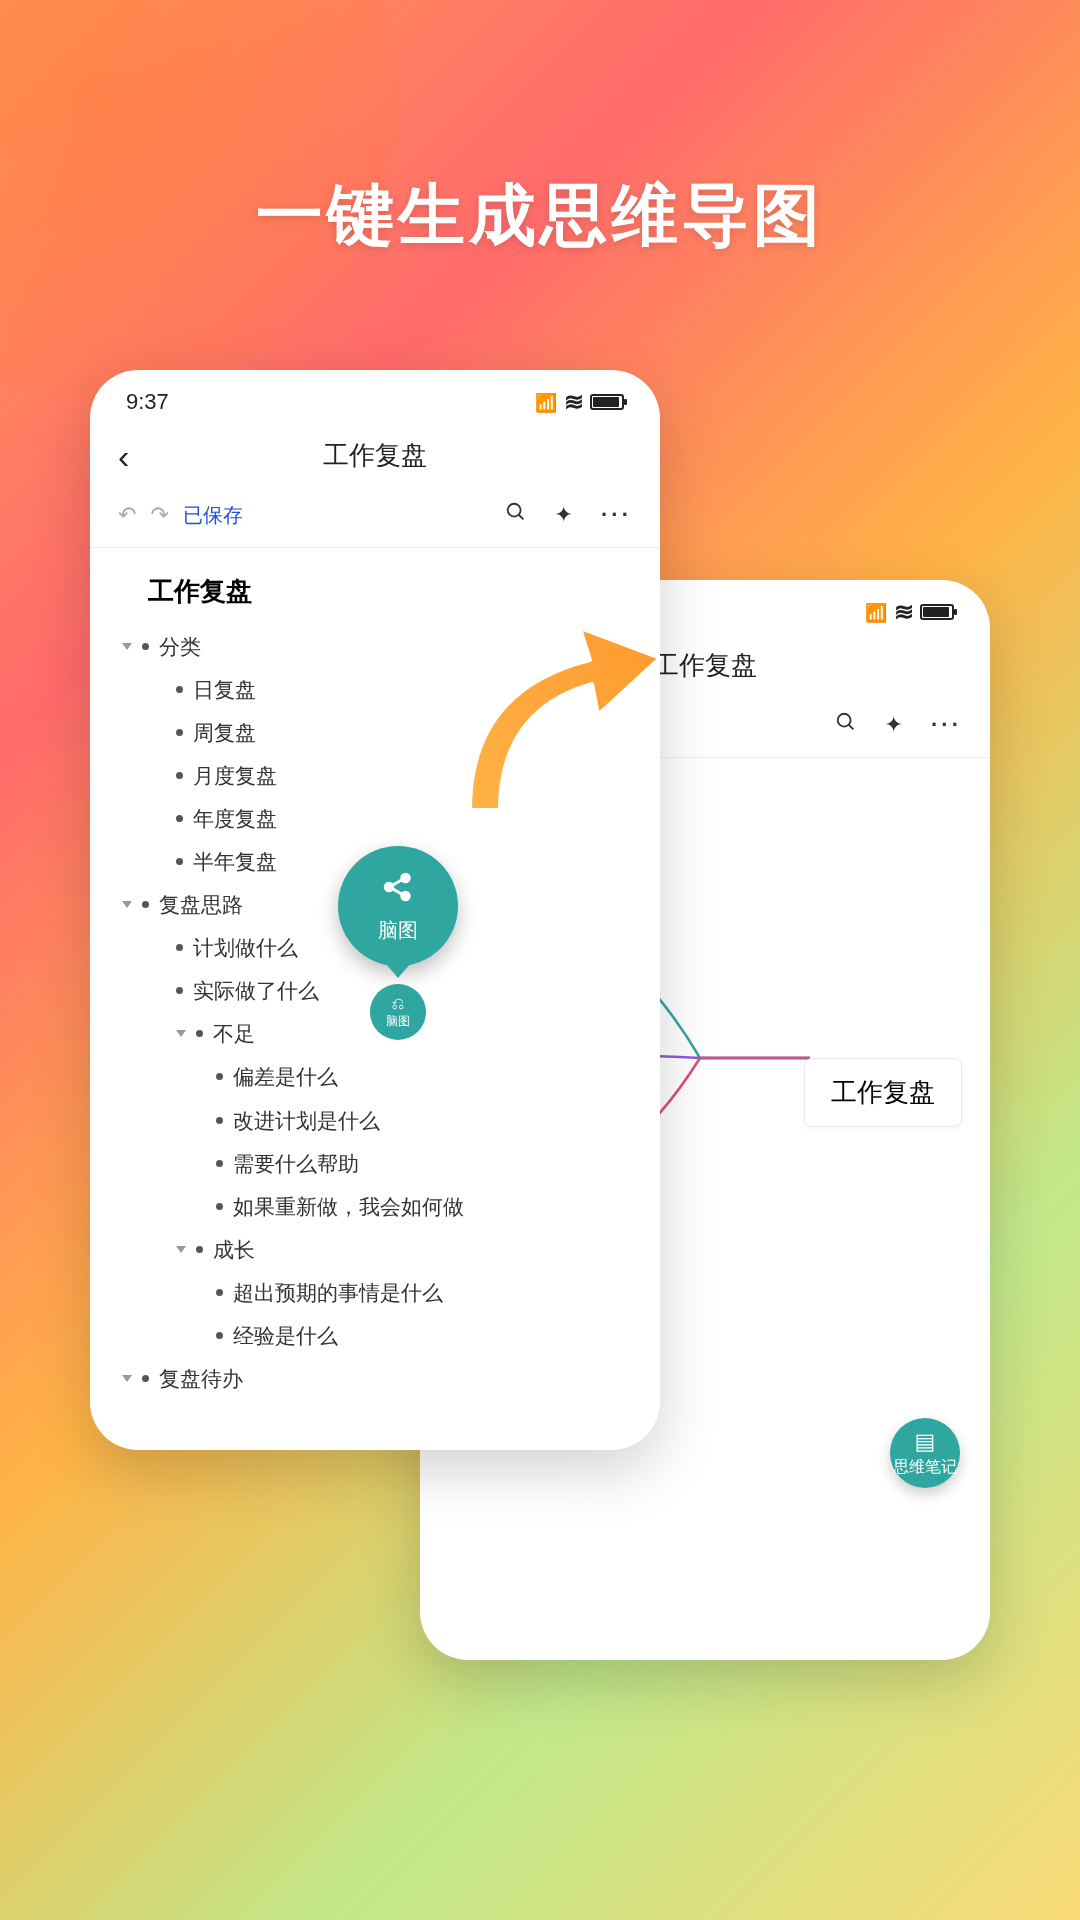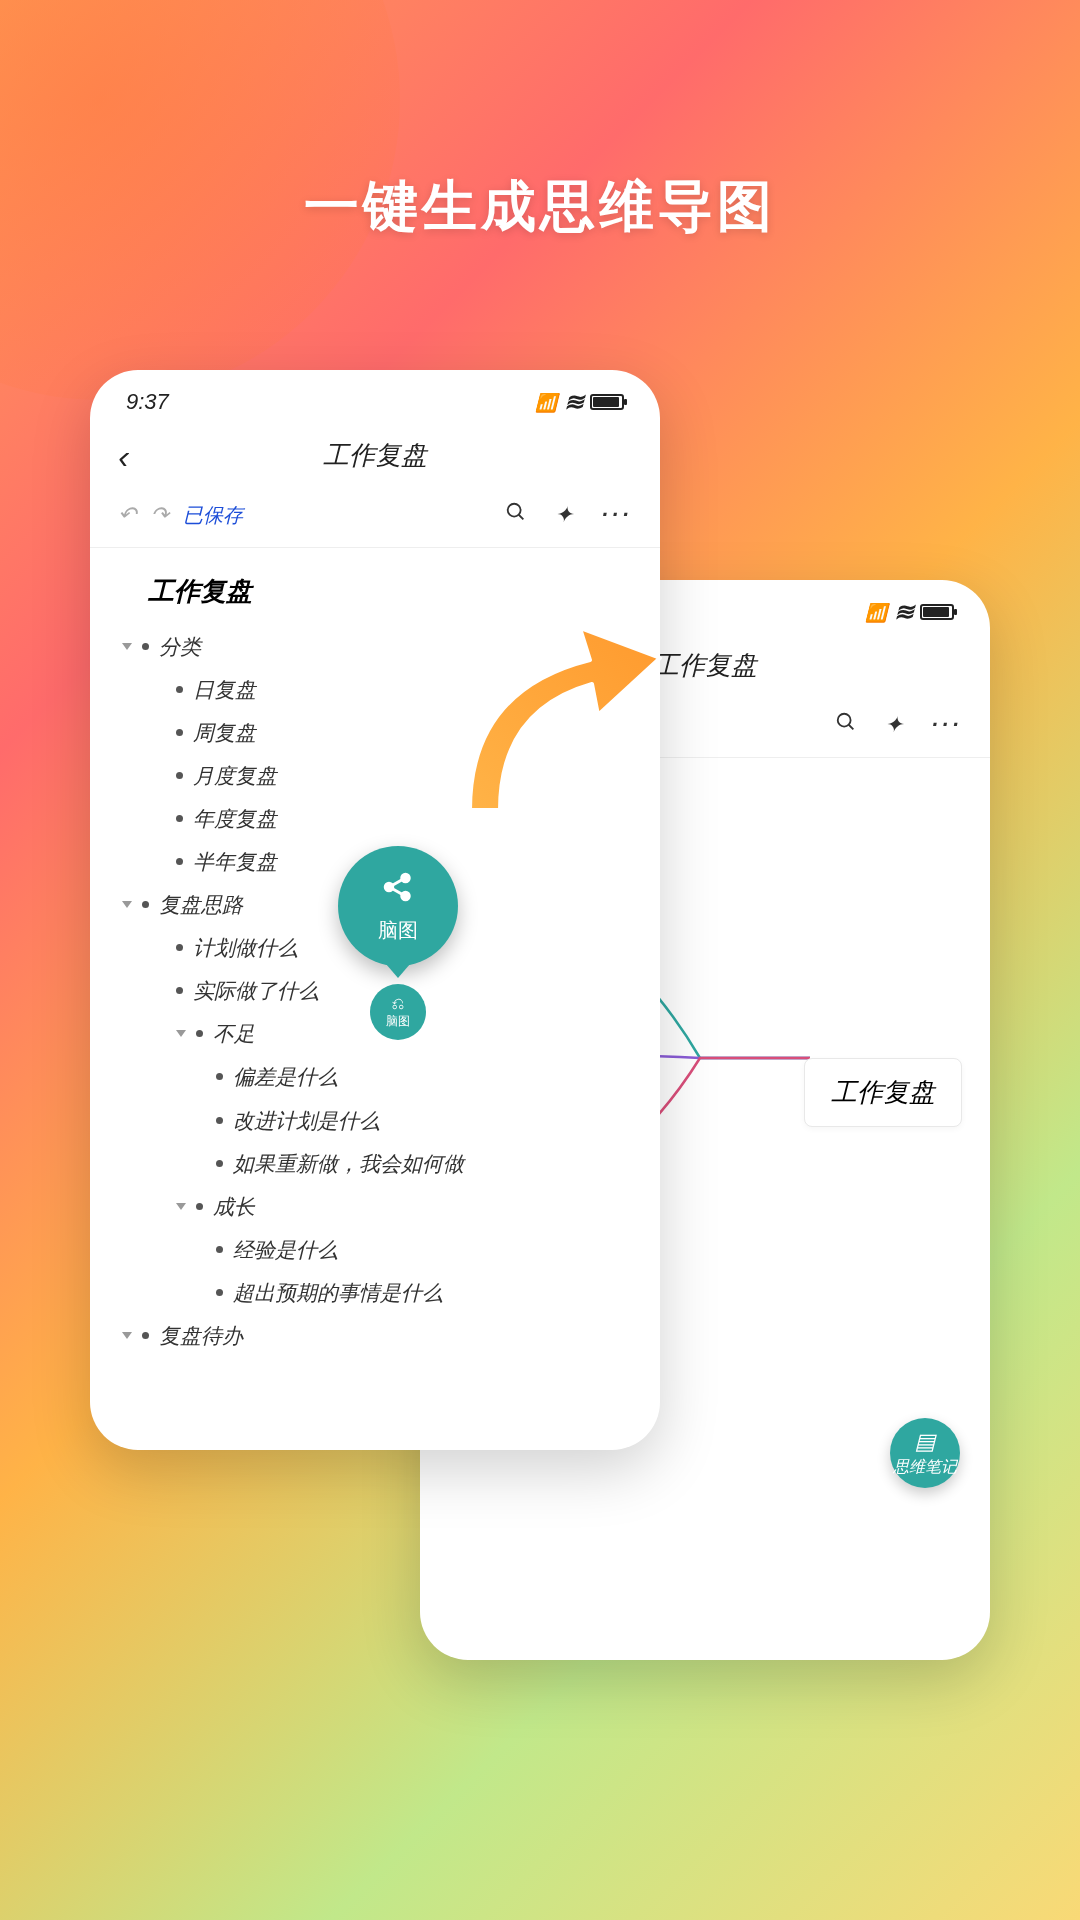--- a/index.html
+++ b/index.html
@@ -17,34 +17,33 @@
   width: 600px; height: 600px;
   border-radius: 50%;
   background: radial-gradient(circle, rgba(255,120,60,0.5), rgba(255,120,60,0));
 }
 .headline {
   position: absolute;
   top: 170px;
   left: 0; right: 0;
   text-align: center;
   color: #fff;
-  font-size: 55px;
+  font-size: 67px;
   font-weight: 600;
   letter-spacing: 4px;
   text-shadow: 0 2px 8px rgba(0,0,0,0.15);
 }
 
 
 .phone {
   position: absolute;
   background: #fff;
   border-radius: 48px;
   box-shadow: 0 20px 60px rgba(0,0,0,0.18);
   overflow: hidden;
-  font-style: italic;
 }
 .phone-front {
   left: 90px; top: 370px;
   width: 570px; height: 1080px;
   z-index: 3;
 }
 .phone-back {
   left: 420px; top: 580px;
   width: 570px; height: 1080px;
   z-index: 1;
@@ -316,34 +315,38 @@
     <div class="ol-row lvl3">
         <span class="dot"></span>
         <span>偏差是什么</span>
       </div>
     <div class="ol-row lvl3">
         <span class="dot"></span>
         <span>改进计划是什么</span>
       </div>
     <div class="ol-row lvl3">
         <span class="dot"></span>
+        <span>需要什么帮助</span>
+      </div>
+    <div class="ol-row lvl3">
+        <span class="dot"></span>
         <span>如果重新做，我会如何做</span>
       </div>
     <div class="ol-row lvl2">
         <span class="caret"></span>
         <span class="dot"></span>
         <span>成长</span>
       </div>
     <div class="ol-row lvl3">
         <span class="dot"></span>
+        <span>超出预期的事情是什么</span>
+      </div>
+    <div class="ol-row lvl3">
+        <span class="dot"></span>
         <span>经验是什么</span>
-      </div>
-    <div class="ol-row lvl3">
-        <span class="dot"></span>
-        <span>超出预期的事情是什么</span>
       </div>
 
     <div class="ol-row lvl1">
         <span class="caret"></span>
         <span class="dot"></span>
         <span>复盘待办</span>
       </div>
   </div>
 </div>
 

